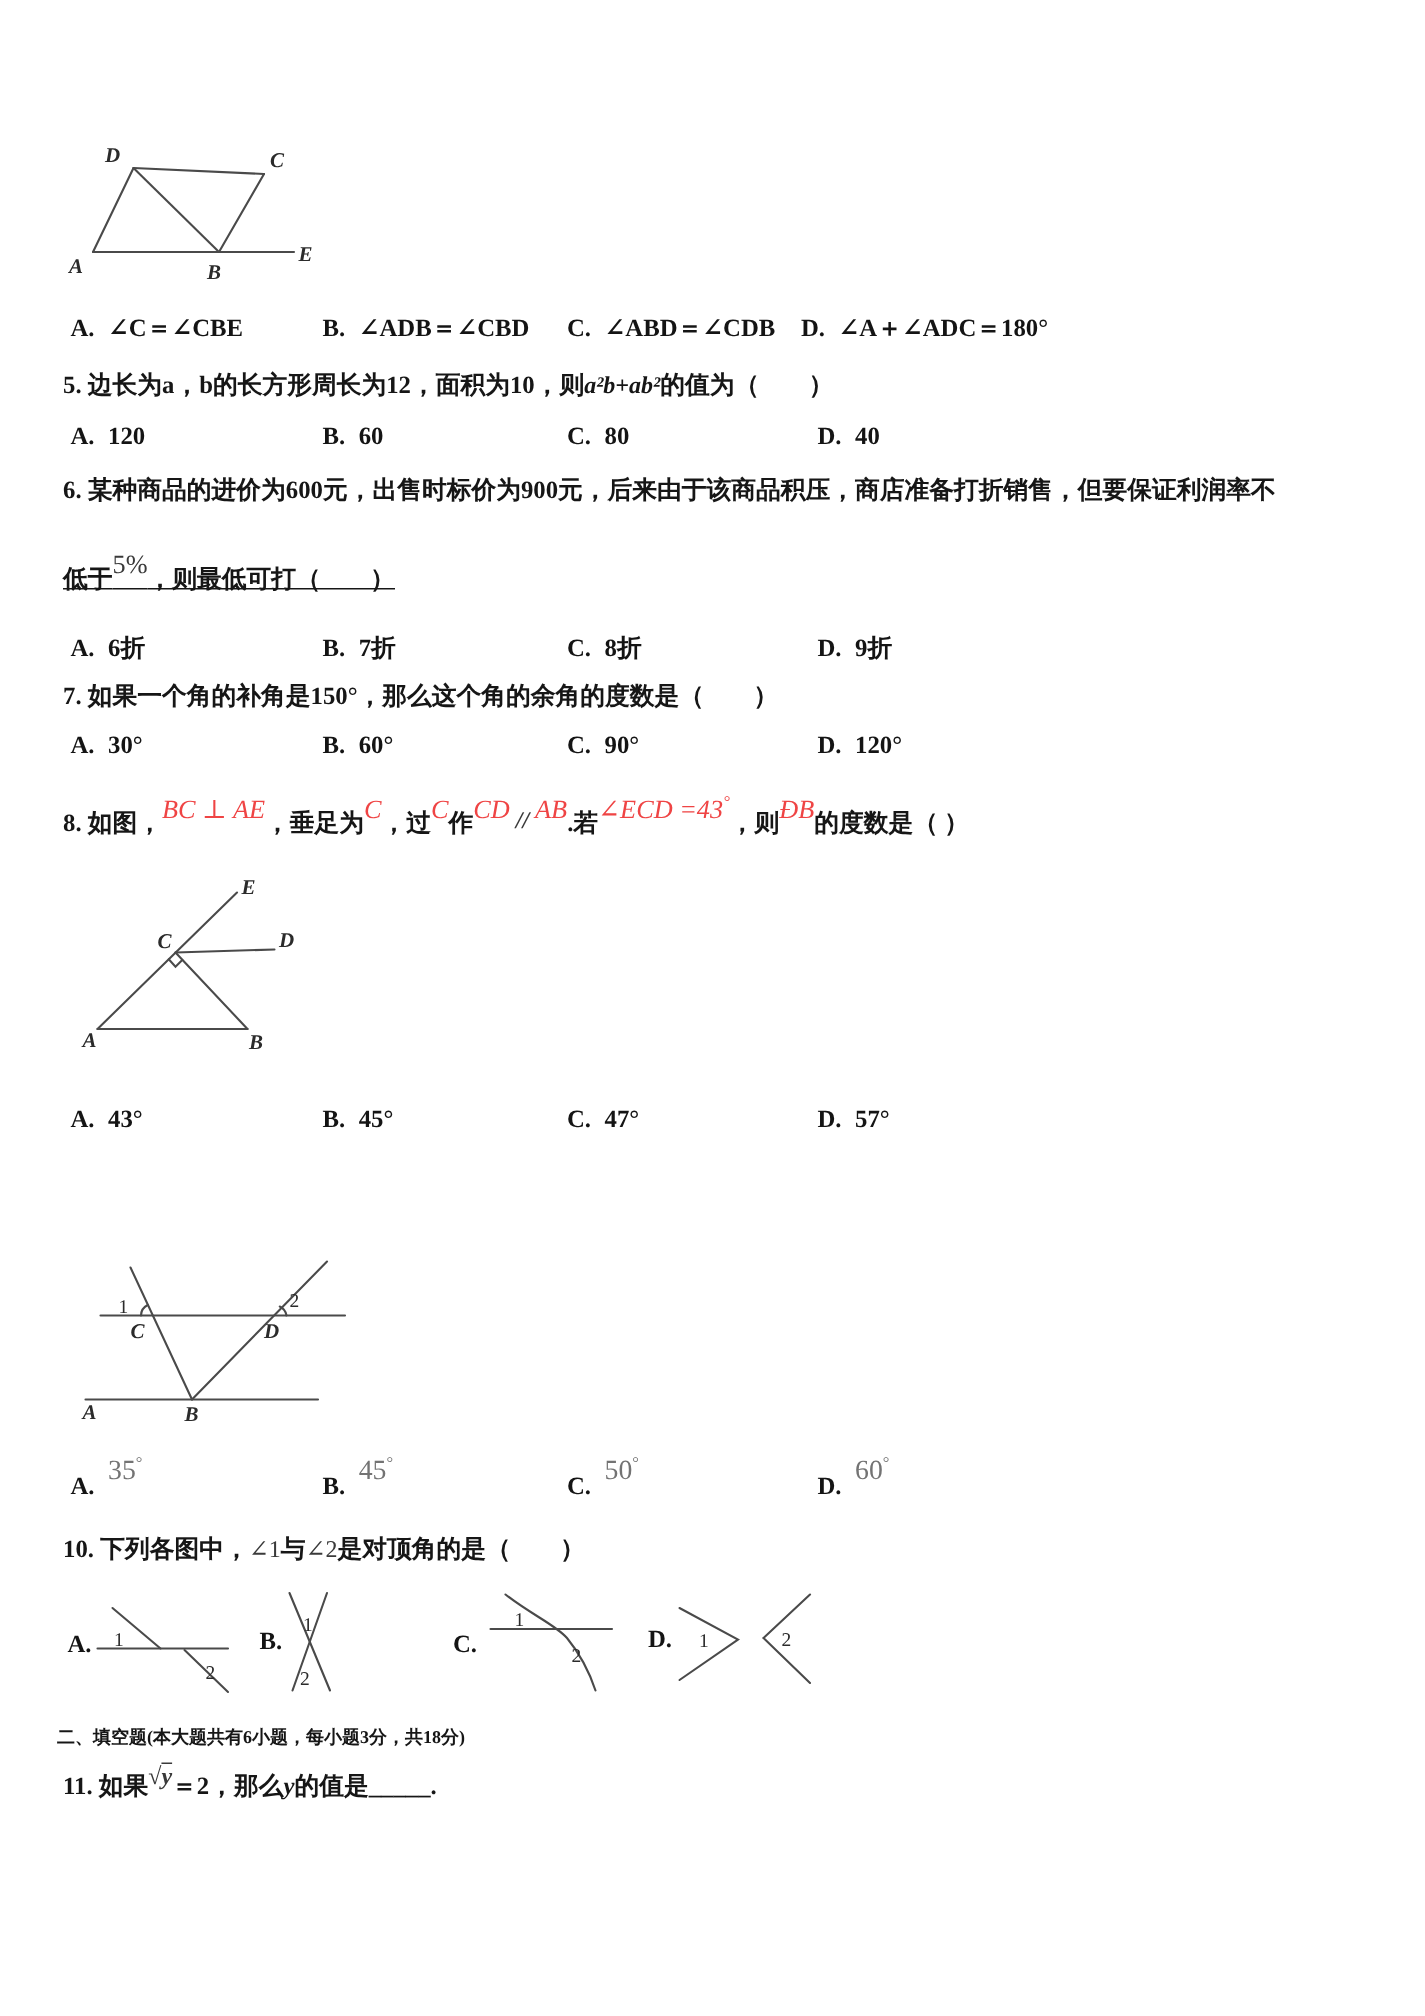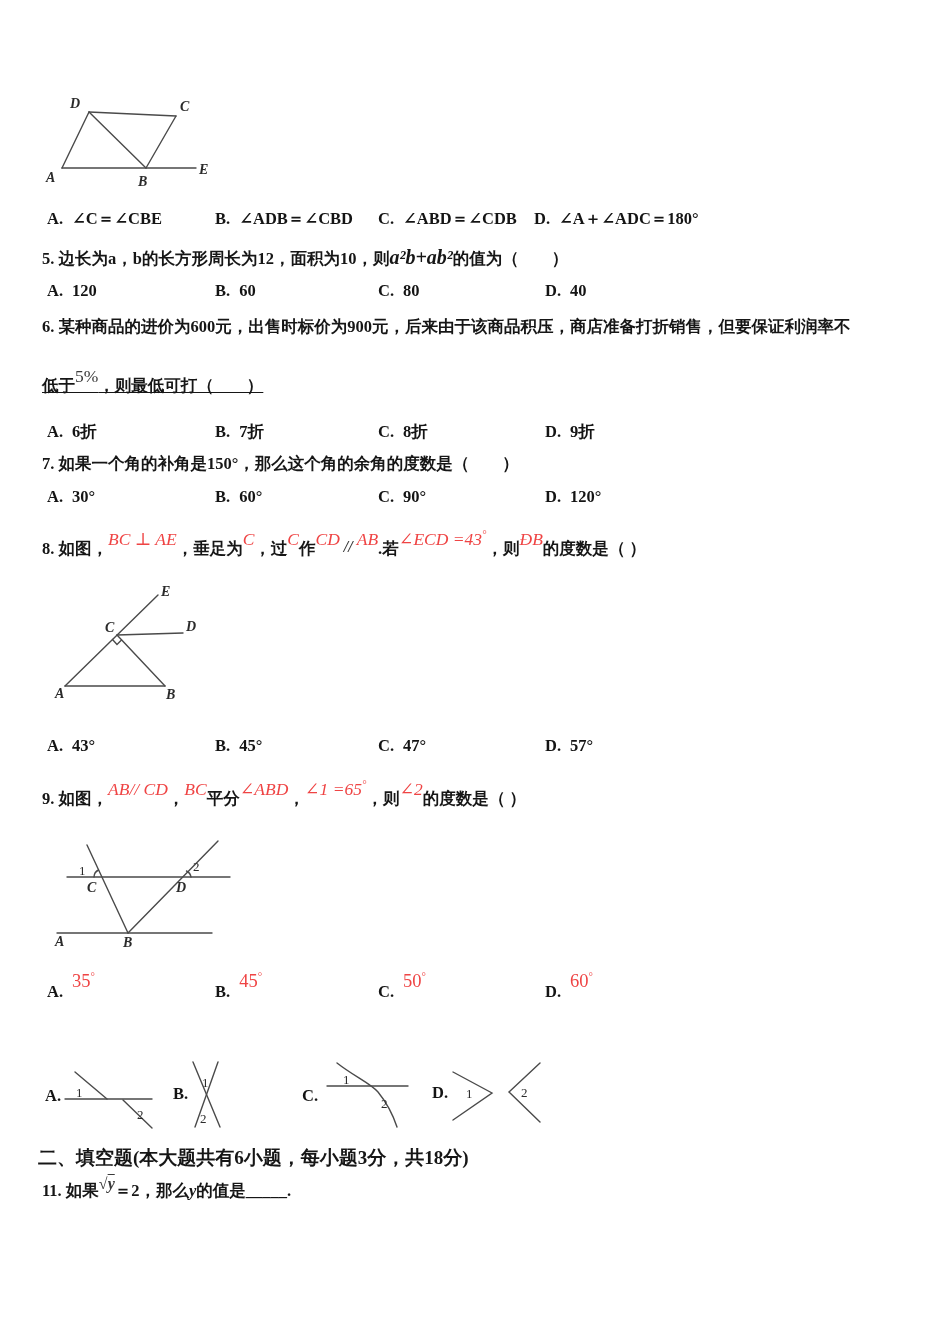--- a/index.html
+++ b/index.html
@@ -11,24 +11,24 @@
   .cn{font-weight:700;font-size:16.5px;line-height:22px;color:#161616;}
   .optrow{position:absolute;left:0;width:838px;height:26px;}
   .opt{position:absolute;white-space:nowrap;}
   .letter{font-weight:700;font-size:16.5px;margin-right:9px;}
   .oval{font-weight:700;font-size:16.5px;}
   .mathi{font-family:"Liberation Serif","DejaVu Serif",serif;font-style:italic;font-weight:400;
          font-size:17.5px;color:#ef4444;}
   .mathu{font-family:"Liberation Serif","DejaVu Serif",serif;font-style:normal;font-weight:400;
          font-size:17.5px;color:#3a3a3a;}
   .raise{position:relative;top:-9px;}
-  .raise10{position:relative;top:-10px;font-size:18.5px;color:#ef4444;text-align:center;}
+  .raise10{position:relative;top:-10px;font-size:18.5px;color:#737373;text-align:center;}
   .slash{position:relative;top:-2px;font-style:italic;color:#3a3a3a;font-size:16px;padding:0 4px;}
   sup.deg{font-size:11px;line-height:0;}
-  .expr{font-family:"Liberation Serif","DejaVu Serif",serif;font-style:italic;font-weight:700;font-size:20px;}
+  .expr{font-family:"Liberation Serif","DejaVu Serif",serif;font-style:italic;font-weight:700;font-size:16px;}
   .srt{position:relative;top:-7px;font-family:"Liberation Serif","DejaVu Serif",serif;color:#3a3a3a;font-size:16px;}
   .srt .ol{text-decoration:overline;font-style:italic;}
   .ital{font-style:italic;font-family:"Liberation Serif","DejaVu Serif",serif;}
   svg{position:absolute;overflow:visible;}
   svg line, svg path, svg polyline{stroke:#4a4a4a;stroke-width:1.4;fill:none;stroke-linecap:round;}
   svg text{fill:#2b2b2b;font-family:"Liberation Serif","DejaVu Serif",serif;font-style:italic;
            font-size:14px;font-weight:700;}
   svg text.num{font-weight:400;font-style:normal;font-size:13px;}
 </style>
 </head>
@@ -102,23 +102,20 @@
     <text x="116" y="116">B</text>
   </svg>
 
   <div class="optrow" style="top:736px;">
     <span class="opt" style="left:47px;"><span class="letter">A.</span><span class="oval">43°</span></span>
     <span class="opt" style="left:215px;"><span class="letter">B.</span><span class="oval">45°</span></span>
     <span class="opt" style="left:378px;"><span class="letter">C.</span><span class="oval">47°</span></span>
     <span class="opt" style="left:545px;"><span class="letter">D.</span><span class="oval">57°</span></span>
   </div>
 
-  <div class="abs cn" style="left:42px;top:787px;">
-    <span>9. 如图，</span><span class="mathi raise">AB// CD</span><span>，</span><span class="mathi raise">BC</span><span>平分</span><span class="mathi raise">∠ABD</span><span>，</span><span class="mathi raise"><span>∠1 =65</span><sup class="deg">°</sup></span><span>，则</span><span class="mathi raise">∠2</span><span>的度数是（  ）</span>
-  </div>
 
   <svg style="left:50px;top:838px;" width="190" height="115" viewBox="0 0 190 115">
     <line x1="17" y1="39" x2="180" y2="39"></line>
     <line x1="7" y1="95" x2="162" y2="95"></line>
     <line x1="37" y1="7" x2="78" y2="95"></line>
     <line x1="78" y1="95" x2="168" y2="3"></line>
     <path d="M44,39 A8,8 0 0 1 48.5,32"></path>
     <path d="M136.5,33 A8,8 0 0 1 141,39"></path>
     <text class="num" x="29" y="37">1</text>
     <text x="37" y="54">C</text>
@@ -128,20 +125,23 @@
     <text x="73" y="109">B</text>
   </svg>
 
   <div class="optrow" style="top:981px;">
     <span class="opt" style="left:47px;"><span class="letter">A.</span><span class="mathu raise10"><span>35</span><sup class="deg">°</sup></span></span>
     <span class="opt" style="left:215px;"><span class="letter">B.</span><span class="mathu raise10"><span>45</span><sup class="deg">°</sup></span></span>
     <span class="opt" style="left:378px;"><span class="letter">C.</span><span class="mathu raise10"><span>50</span><sup class="deg">°</sup></span></span>
     <span class="opt" style="left:545px;"><span class="letter">D.</span><span class="mathu raise10"><span>60</span><sup class="deg">°</sup></span></span>
   </div>
 
+  <div class="abs cn" style="left:42px;top:1022px;">
+    <span>10. 下列各图中，</span><span class="mathu" style="font-size:16px;">∠1</span><span>与</span><span class="mathu" style="font-size:16px;">∠2</span><span>是对顶角的是（　　）</span>
+  </div>
 
   <span class="abs letter" style="left:45px;top:1086px;">A.</span>
   <span class="abs letter" style="left:173px;top:1084px;">B.</span>
   <span class="abs letter" style="left:302px;top:1086px;">C.</span>
   <span class="abs letter" style="left:432px;top:1083px;">D.</span>
 
   <svg style="left:40px;top:1055px;" width="530" height="82" viewBox="0 0 530 82">
     <g>
       <line x1="25" y1="44" x2="112" y2="44"></line>
       <line x1="35" y1="17" x2="67" y2="44"></line>
@@ -162,19 +162,19 @@
       <text class="num" x="341" y="53">2</text>
     </g>
     <g>
       <polyline points="413,17 452,38 413,65"></polyline>
       <polyline points="500,8 469,37 500,67"></polyline>
       <text class="num" x="426" y="43">1</text>
       <text class="num" x="481" y="42">2</text>
     </g>
   </svg>
 
-  <div class="abs cn" style="left:38px;top:1147px;font-size:19px;">二、填空题(本大题共有6小题，每小题3分，共18分)</div>
+  <div class="abs cn" style="left:38px;top:1147px;font-size:12px;">二、填空题(本大题共有6小题，每小题3分，共18分)</div>
 
   <div class="abs cn" style="left:42px;top:1180px;">
     <span>11. 如果</span><span class="srt"><span>√</span><span class="ol">y</span></span><span>＝2，那么</span><span class="ital">y</span><span>的值是_____.</span>
   </div>
 
 </div>
 
 </body></html>

